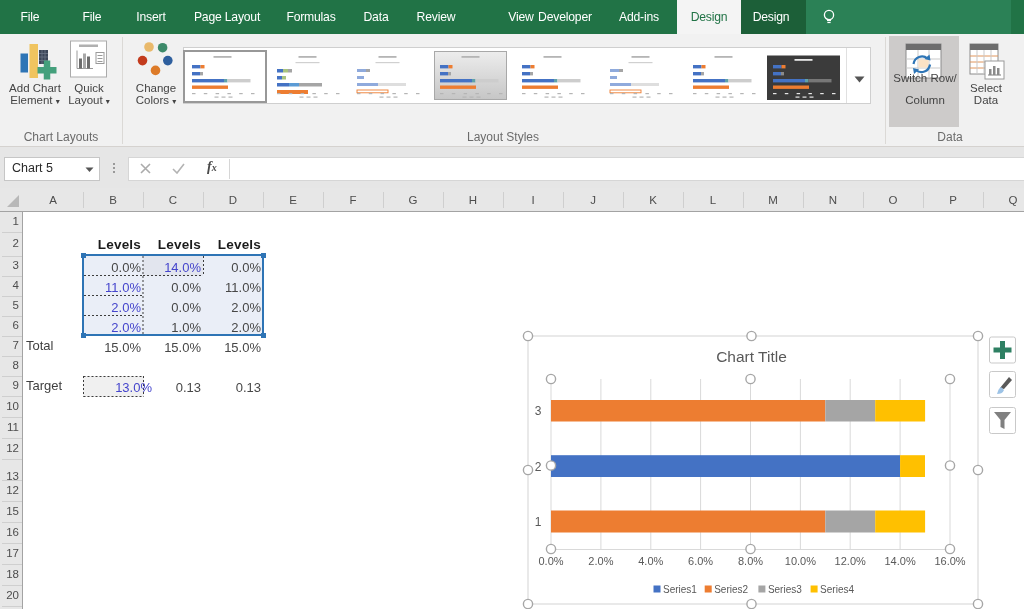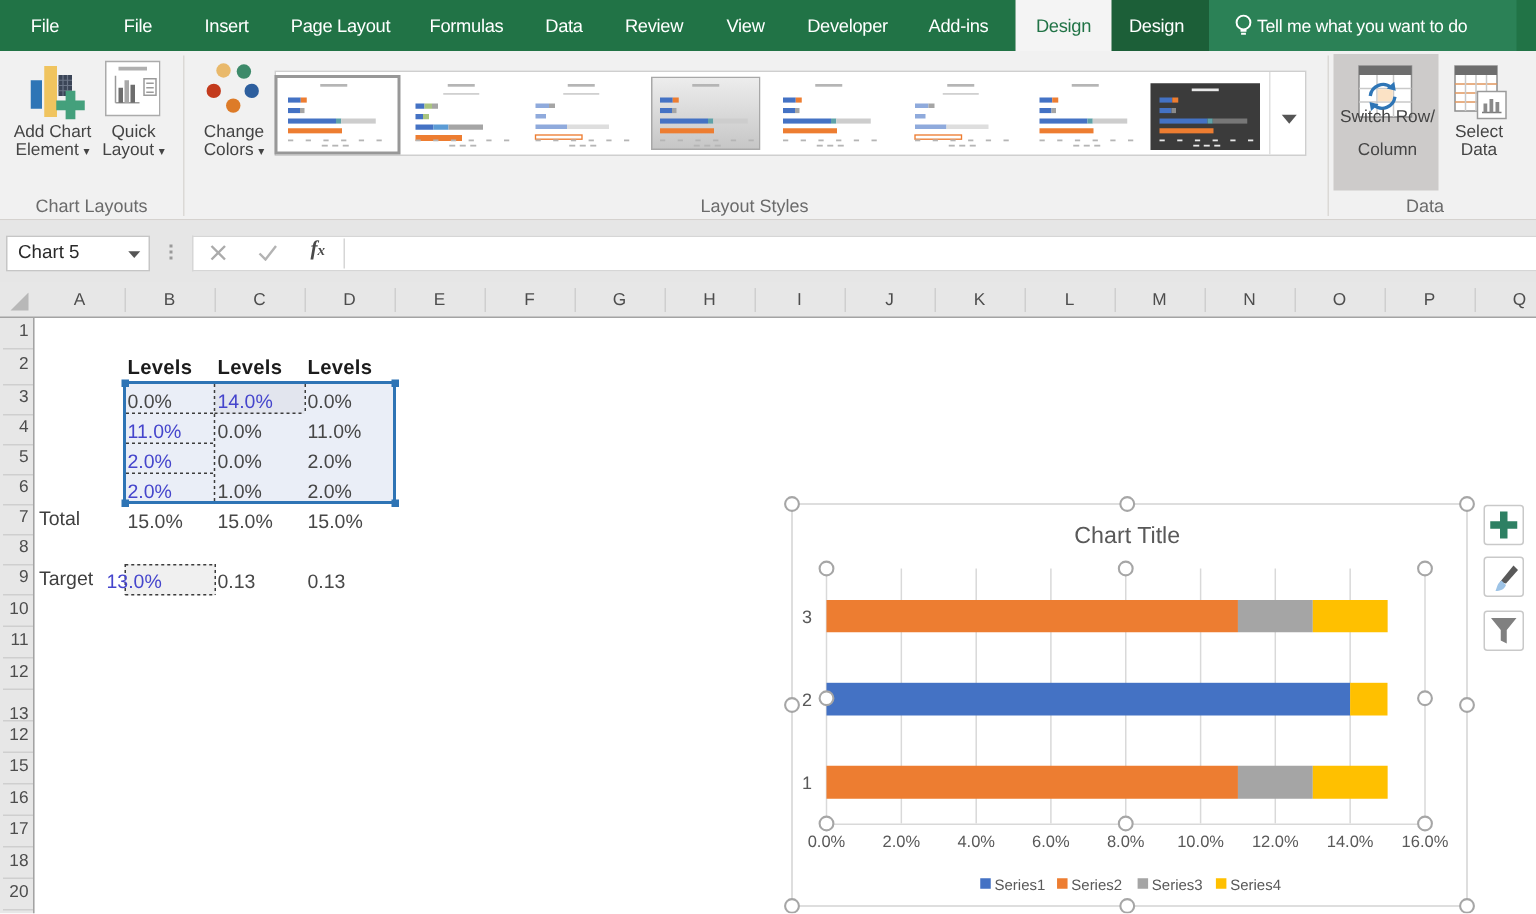--- a/index.html
+++ b/index.html
@@ -8,48 +8,47 @@
 .abs{position:absolute}
 #tabbar{position:absolute;left:0;top:0;width:1024px;height:34px;background:#217346}
 .tab{position:absolute;top:0;height:34px;line-height:34px;color:#ffffff;font-size:12.2px;letter-spacing:-0.2px;transform:translateX(-50%);white-space:nowrap}
 .grplabel{position:absolute;font-size:12px;color:#6b6b6b;transform:translateX(-50%);white-space:nowrap}
 .btnlabel{position:absolute;font-size:11.5px;color:#444;transform:translateX(-50%);white-space:nowrap;line-height:12px}
 .vsep{position:absolute;width:1px;background:#dbd9d6;top:37px;height:107px}
 .cl{position:absolute;top:188px;height:24px;line-height:24px;font-size:11.5px;color:#4d4d4d;transform:translateX(-50%)}
 .ct{position:absolute;top:192px;height:16px;width:1px;background:#cfcfcf}
 .rn{position:absolute;left:0;width:19px;text-align:right;font-size:11.5px;color:#4d4d4d}
 .rt{position:absolute;left:2px;width:20px;height:1px;background:#cfcfcf}
-.cellv{position:absolute;font-size:13px;color:#474747;white-space:nowrap}
+.cellv{position:absolute;font-size:13px;color:#474747;text-align:right;white-space:nowrap}
 .blue{color:#4545cc}
 .lbl{position:absolute;font-size:13px;color:#3f3f3f;white-space:nowrap}
 </style>
 </head>
 <body>
 <div id="tabbar">
   <div class="tab" style="left:30px">File</div>
   <div class="tab" style="left:92px">File</div>
   <div class="tab" style="left:151px">Insert</div>
   <div class="tab" style="left:227px">Page Layout</div>
   <div class="tab" style="left:311px">Formulas</div>
   <div class="tab" style="left:376px">Data</div>
   <div class="tab" style="left:436px">Review</div>
-  <div class="tab" style="left:497px">View</div>
+  <div class="tab" style="left:521px">View</div>
   <div class="tab" style="left:565px">Developer</div>
   <div class="tab" style="left:639px">Add-ins</div>
   <div class="abs" style="left:677px;top:0;width:129px;height:34px;background:#1c5f38"></div>
   <div class="abs" style="left:806px;top:0;width:205px;height:34px;background:#2b8156"></div>
   <div class="abs" style="left:677px;top:0;width:64px;height:34px;background:#f4f4f4"></div>
   <div class="tab" style="left:709px;color:#217346">Design</div>
   <div class="tab" style="left:771px">Design</div>
   <svg class="abs" style="left:822px;top:9px" width="14" height="17" viewBox="0 0 14 17">
     <circle cx="7" cy="6" r="4.6" fill="none" stroke="#fff" stroke-width="1.3"></circle>
     <line x1="5" y1="11.5" x2="9" y2="11.5" stroke="#fff" stroke-width="1.2"></line>
     <line x1="5.4" y1="13.5" x2="8.6" y2="13.5" stroke="#fff" stroke-width="1.2"></line>
   </svg>
-  <div class="tab" style="left:838px;transform:none;font-size:11.8px">Tell me what you want to do</div>
 </div>
 <div class="abs" style="left:0;top:34px;width:1024px;height:113px;background:#f1f1f1;border-bottom:1px solid #d5d2cf"></div>
 <svg class="abs" style="left:17px;top:41px" width="40" height="40" viewBox="0 0 40 40">
   <rect x="3.5" y="12.5" width="7.5" height="19" fill="#2e75b6"></rect>
   <rect x="12.5" y="3" width="8.5" height="34" fill="#f0c45f"></rect>
   <rect x="22" y="9" width="9" height="14" fill="#3b4557"></rect>
   <path d="M22 12.5h9M22 16h9M22 19.5h9M25 9v14M28 9v14" stroke="#6b7587" stroke-width="0.8"></path>
   <rect x="20.5" y="26" width="19" height="6.5" fill="#44a07c"></rect>
   <rect x="26.75" y="19.5" width="6.5" height="19" fill="#44a07c"></rect>
 </svg>
@@ -428,21 +427,21 @@
 <div class="cellv " style="left:205px;top:277.5px;width:56px;line-height:20px">11.0%</div>
 <div class="cellv blue" style="left:85px;top:297.5px;width:56px;line-height:20px">2.0%</div>
 <div class="cellv " style="left:145px;top:297.5px;width:56px;line-height:20px">0.0%</div>
 <div class="cellv " style="left:205px;top:297.5px;width:56px;line-height:20px">2.0%</div>
 <div class="cellv blue" style="left:85px;top:317.5px;width:56px;line-height:20px">2.0%</div>
 <div class="cellv " style="left:145px;top:317.5px;width:56px;line-height:20px">1.0%</div>
 <div class="cellv " style="left:205px;top:317.5px;width:56px;line-height:20px">2.0%</div>
 <div class="cellv " style="left:85px;top:337.5px;width:56px;line-height:20px">15.0%</div>
 <div class="cellv " style="left:145px;top:337.5px;width:56px;line-height:20px">15.0%</div>
 <div class="cellv " style="left:205px;top:337.5px;width:56px;line-height:20px">15.0%</div>
-<div class="cellv blue" style="left:71px;top:377.5px;width:56px;line-height:20px">13.0%</div>
+<div class="cellv blue" style="left:96px;top:377.5px;width:56px;line-height:20px">13.0%</div>
 <div class="cellv " style="left:145px;top:377.5px;width:56px;line-height:20px">0.13</div>
 <div class="cellv " style="left:205px;top:377.5px;width:56px;line-height:20px">0.13</div>
 <div class="lbl" style="left:26px;top:336px;line-height:20px">Total</div>
 <div class="lbl" style="left:26px;top:376px;line-height:20px">Target</div>
 <svg class="abs" style="left:518px;top:328px" width="506" height="281" viewBox="0 0 506 281">
 <rect x="10" y="8" width="450" height="268" fill="#fff" stroke="#d3d3d3"></rect>
 <text x="233.5" y="34" font-size="15.5" fill="#595959" text-anchor="middle">Chart Title</text>
 <line x1="33.0" y1="51" x2="33.0" y2="221" stroke="#d9d9d9" stroke-width="1"></line>
 <line x1="82.9" y1="51" x2="82.9" y2="221" stroke="#d9d9d9" stroke-width="1"></line>
 <line x1="132.8" y1="51" x2="132.8" y2="221" stroke="#d9d9d9" stroke-width="1"></line>

